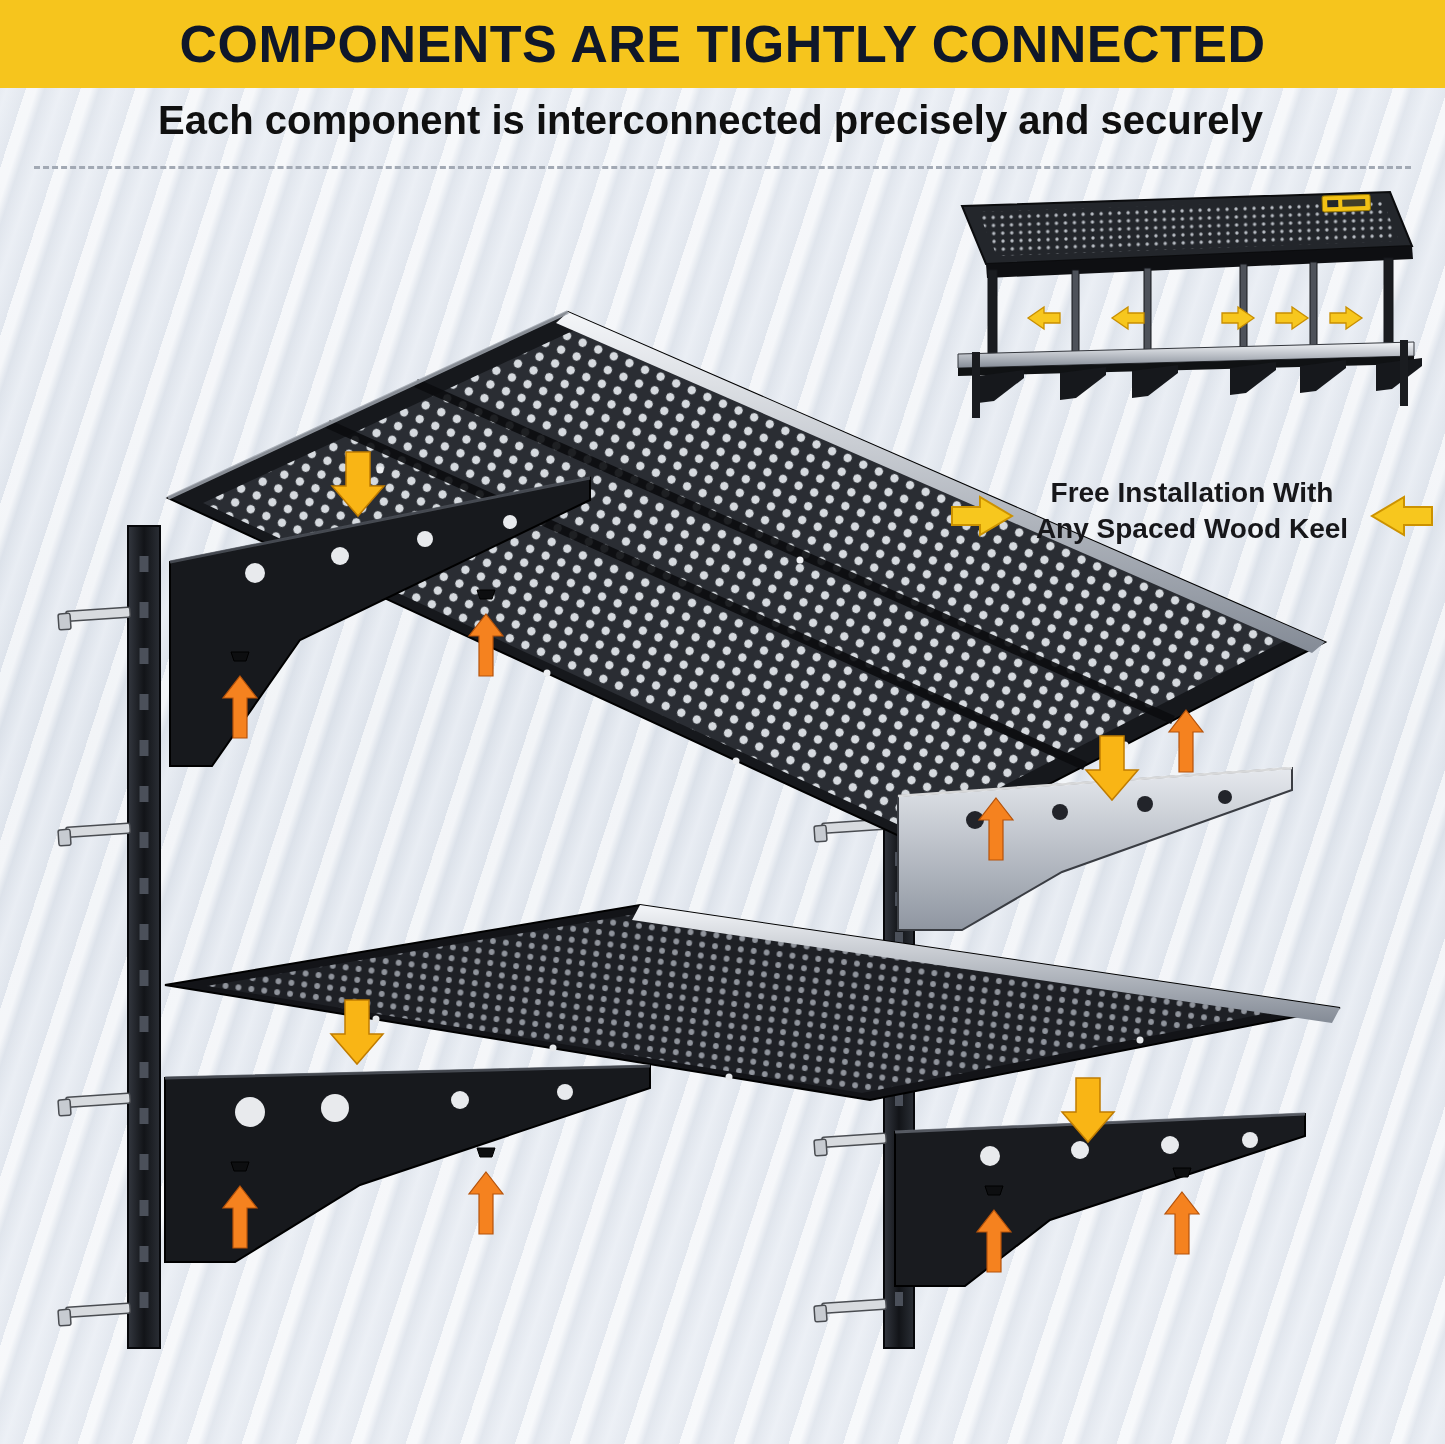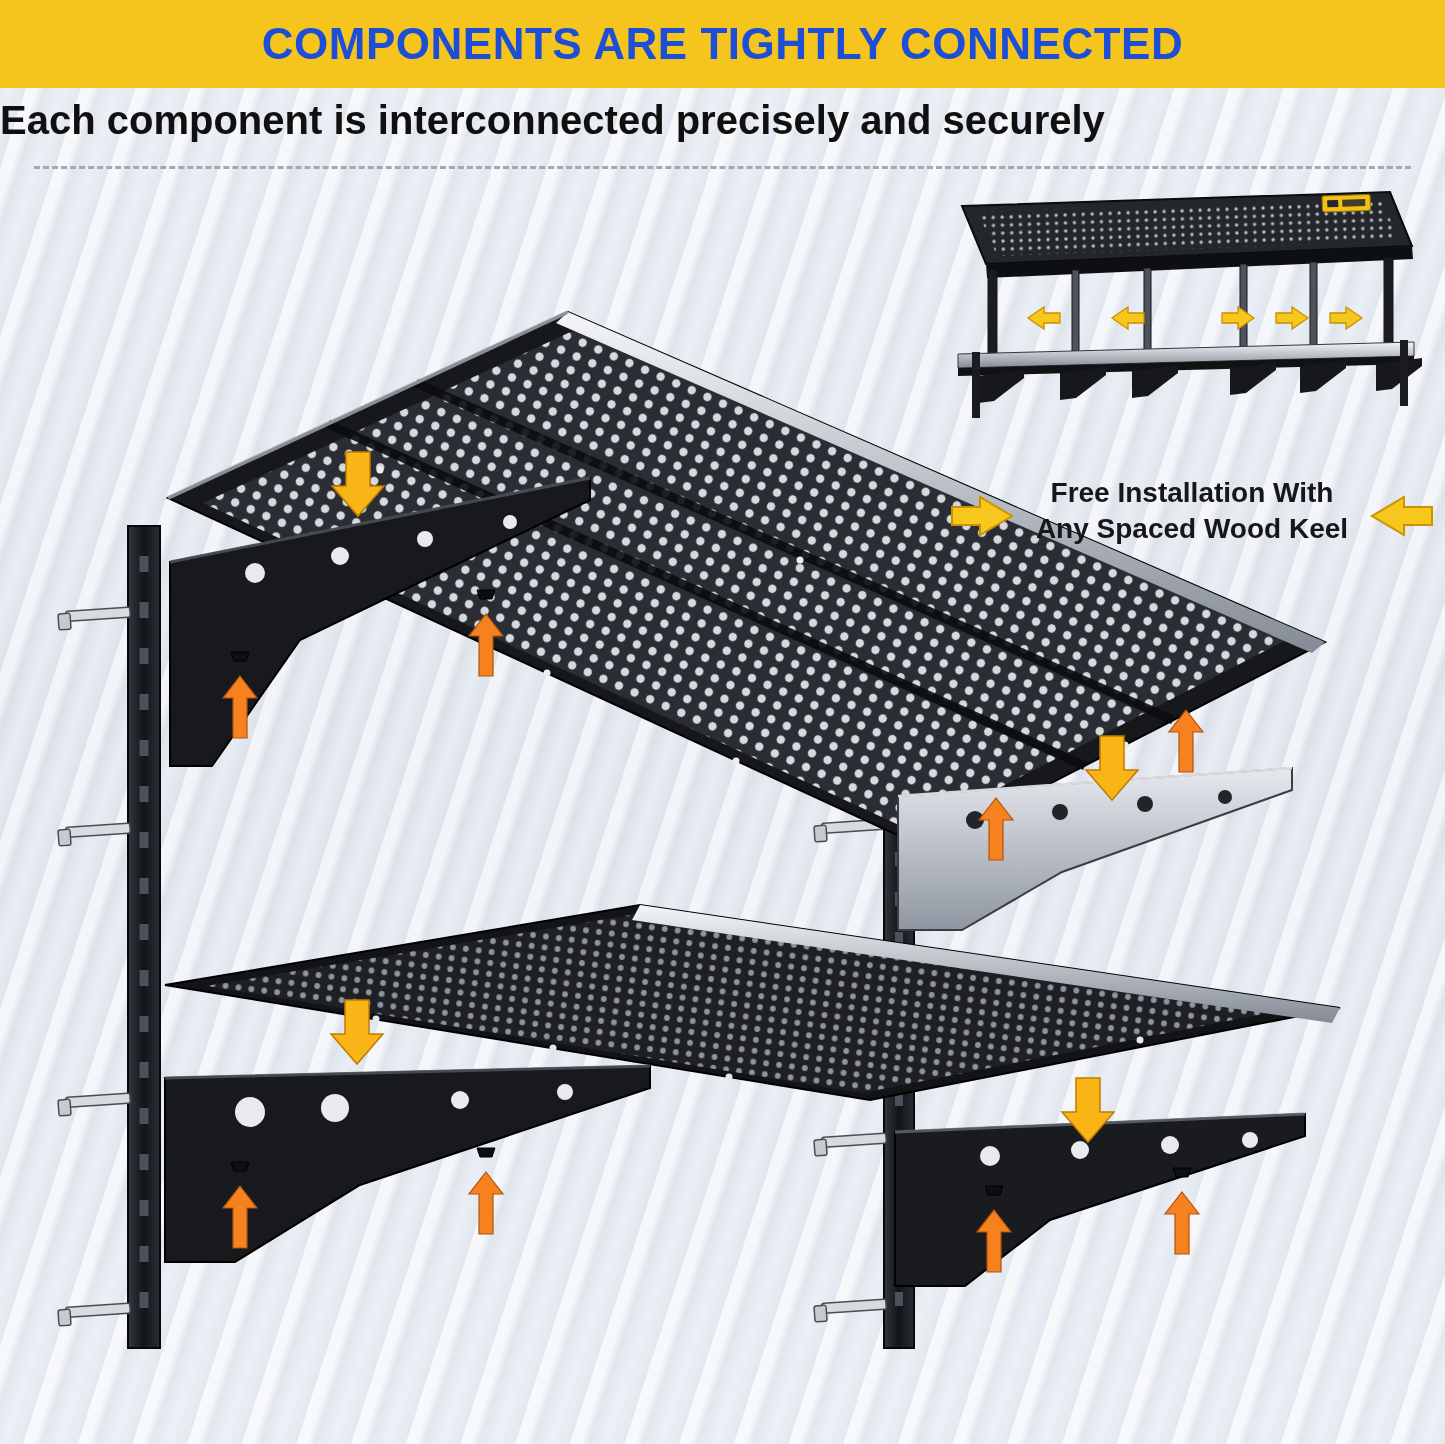--- a/index.html
+++ b/index.html
@@ -7,22 +7,22 @@
   .page{
     position:relative;width:1445px;height:1444px;overflow:hidden;
     background:
       repeating-linear-gradient(108deg,
         rgba(255,255,255,0.55) 0px, rgba(255,255,255,0.55) 10px,
         rgba(205,213,224,0.35) 18px, rgba(236,240,246,0.60) 34px,
         rgba(213,220,230,0.40) 52px),
       linear-gradient(180deg,#eef1f6 0%,#e2e7ee 50%,#eef1f6 100%);
   }
   .banner{position:absolute;top:0;left:0;width:1445px;height:88px;background:#F6C51D;display:flex;align-items:center;justify-content:center;}
-  .banner h1{margin:0;font-size:44px;font-weight:800;color:#1d4ed8;letter-spacing:0.5px;white-space:nowrap;}
-  .subtitle{position:absolute;top:98px;left:0;width:1421px;font-size:40px;font-weight:700;color:#101010;margin:0;white-space:nowrap;}
+  .banner h1{margin:0;font-size:52px;font-weight:800;color:#0f172a;letter-spacing:0.5px;white-space:nowrap;}
+  .subtitle{position:absolute;top:98px;left:0;width:1421px;text-align:center;font-size:40px;font-weight:700;color:#101010;margin:0;white-space:nowrap;}
   .divider{position:absolute;top:166px;left:34px;width:1377px;height:0;border-top:3px dashed #A2A9B4;}
   svg.illus{position:absolute;top:0;left:0;}
   symbol{overflow:visible;}
   text{font-family:"Liberation Sans",sans-serif;}
 </style>
 </head>
 <body>
 
 <div class="page">
 

